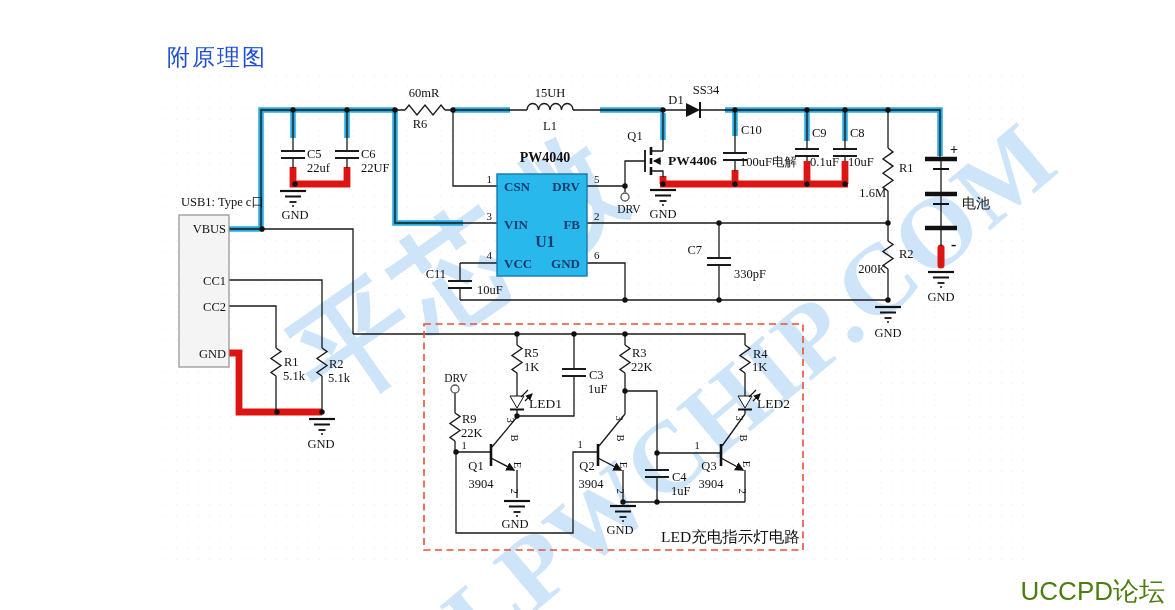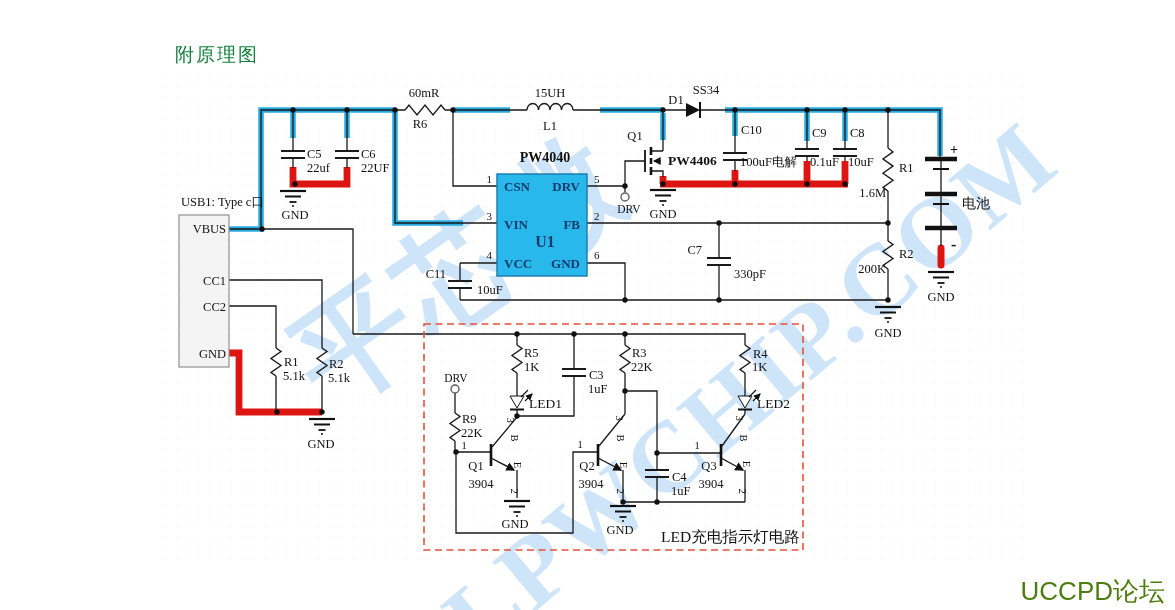--- a/index.html
+++ b/index.html
@@ -6,21 +6,21 @@
   body{width:1175px;height:610px;position:relative;overflow:hidden;
        font-family:"Liberation Serif","DejaVu Serif",serif;}
   .grid{position:absolute;left:160px;top:70px;width:870px;height:500px;
         background-image:radial-gradient(circle,rgba(0,0,0,0.07) 0.8px,transparent 0.9px);
         background-size:11px 11px;}
   .wm{position:absolute;font-weight:bold;color:rgba(166,206,242,0.55);
       white-space:nowrap;transform-origin:0 0;pointer-events:none;
       font-family:"Liberation Serif","DejaVu Serif",serif;}
   #wm-cn{left:262px;top:312px;font-size:118px;transform:rotate(-35deg);letter-spacing:6px;}
   #wm-en{left:422px;top:588px;font-size:100px;transform:rotate(-40deg);letter-spacing:2px;}
-  #title{position:absolute;left:175px;top:42px;font-size:19px;color:#15803d;letter-spacing:2px;}
+  #title{position:absolute;left:167px;top:42px;font-size:23px;color:#1d4ed8;letter-spacing:2px;}
   #footer{position:absolute;right:10px;top:574px;font-size:26px;color:#4d7c0f;
           font-family:"Liberation Sans","DejaVu Sans",sans-serif;}
   svg{position:absolute;left:0;top:0;}
   svg text{font-family:"Liberation Serif","DejaVu Serif",serif;fill:#111;}
   .lbl{font-size:12.5px;}
   .sm{font-size:10.5px;}
   .pin{font-size:11px;}
   .chip{font-size:13px;font-weight:600;fill:#173a6a;}
   .bold{font-weight:bold;}
 </style>

